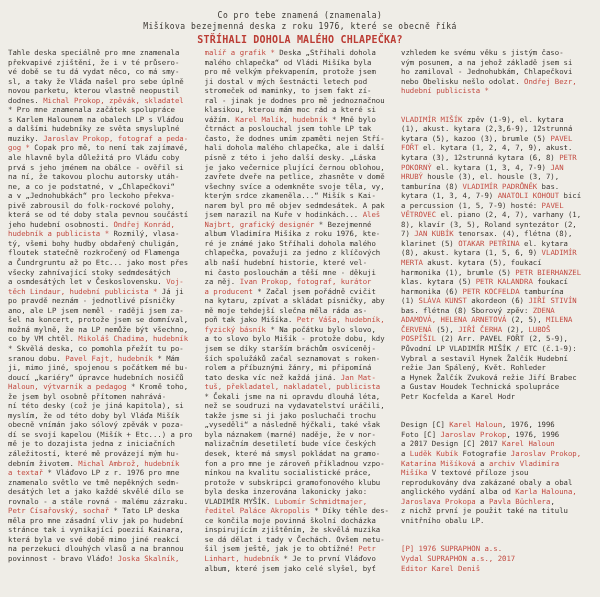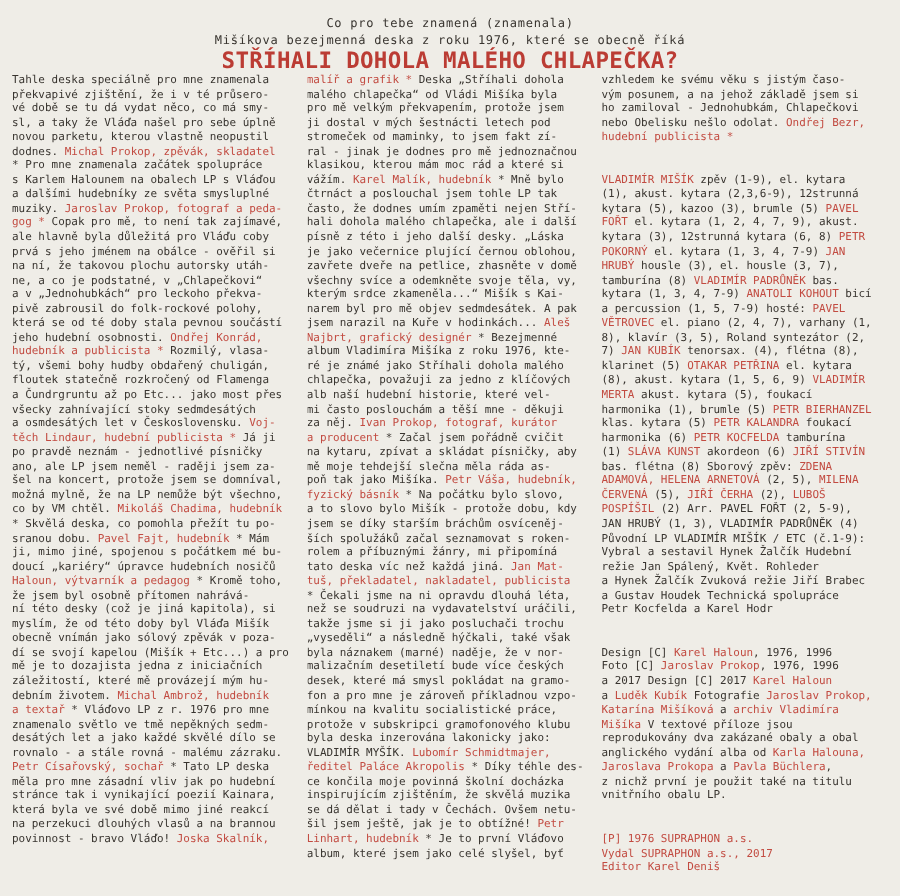--- a/index.html
+++ b/index.html
@@ -6,21 +6,21 @@
   body{
     width:600px;height:597px;
     background:#efede7;
     font-family:"DejaVu Sans Mono","Liberation Mono",monospace;
     color:#38342f;
     overflow:hidden;
   }
   .page{position:relative;width:600px;height:419px}
   .header{text-align:center;padding-top:11px}
   .h-line{font-size:8px;line-height:10.5px;letter-spacing:.5px;white-space:pre}
-  .h-title{font-size:15px;font-weight:bold;letter-spacing:.2px;line-height:12px;margin-top:2px;color:var(--title-red,#bb3c34);white-space:pre}
+  .h-title{font-size:10px;font-weight:bold;letter-spacing:.2px;line-height:12px;margin-top:2px;color:var(--title-red,#bb3c34);white-space:pre}
   .cols{display:flex;justify-content:space-between;padding:0 8px;margin-top:2px}
   .col{width:191px;flex:0 0 191px}
   .line{font-size:7.3px;line-height:9.55px;height:9.55px;white-space:pre;overflow:hidden;color:var(--ink,#38342f)}
   .seg{color:var(--ink,#38342f)}
   .seg.red{color:var(--red,#c04a40)}
 </style>
 </head>
 <body style="background: rgb(239, 237, 231);">
 
 <div class="page">
@@ -168,21 +168,20 @@
         <div class="line"><span class="seg">(8), akust. kytara (1, 5, 6, 9) </span><span class="seg red">VLADIMÍR</span></div>
         <div class="line"><span class="seg red">MERTA</span><span class="seg"> akust. kytara (5), foukací</span></div>
         <div class="line"><span class="seg">harmonika (1), brumle (5) </span><span class="seg red">PETR BIERHANZEL</span></div>
         <div class="line"><span class="seg">klas. kytara (5) </span><span class="seg red">PETR KALANDRA</span><span class="seg"> foukací</span></div>
         <div class="line"><span class="seg">harmonika (6) </span><span class="seg red">PETR KOCFELDA</span><span class="seg"> tamburína</span></div>
         <div class="line"><span class="seg">(1) </span><span class="seg red">SLÁVA KUNST</span><span class="seg"> akordeon (6) </span><span class="seg red">JIŘÍ STIVÍN</span></div>
         <div class="line"><span class="seg">bas. flétna (8) Sborový zpěv: </span><span class="seg red">ZDENA</span></div>
         <div class="line"><span class="seg red">ADAMOVÁ, HELENA ARNETOVÁ</span><span class="seg"> (2, 5), </span><span class="seg red">MILENA</span></div>
         <div class="line"><span class="seg red">ČERVENÁ</span><span class="seg"> (5), </span><span class="seg red">JIŘÍ ČERHA</span><span class="seg"> (2), </span><span class="seg red">LUBOŠ</span></div>
         <div class="line"><span class="seg red">POSPÍŠIL</span><span class="seg"> (2) Arr. PAVEL FOŘT (2, 5-9),</span></div>
-        <div class="line"><span class="seg">JAN HRUBÝ (1, 3), VLADIMÍR PADRŮNĚK (4)</span></div>
         <div class="line"><span class="seg">Původní LP VLADIMÍR MIŠÍK / ETC (č.1-9):</span></div>
         <div class="line"><span class="seg">Vybral a sestavil Hynek Žalčík Hudební</span></div>
         <div class="line"><span class="seg">režie Jan Spálený, Květ. Rohleder</span></div>
         <div class="line"><span class="seg">a Hynek Žalčík Zvuková režie Jiří Brabec</span></div>
         <div class="line"><span class="seg">a Gustav Houdek Technická spolupráce</span></div>
         <div class="line"><span class="seg">Petr Kocfelda a Karel Hodr</span></div>
         <div class="line">&nbsp;</div>
         <div class="line">&nbsp;</div>
         <div class="line"><span class="seg">Design [C] </span><span class="seg red">Karel Haloun</span><span class="seg">, 1976, 1996</span></div>
         <div class="line"><span class="seg">Foto [C] </span><span class="seg red">Jaroslav Prokop</span><span class="seg">, 1976, 1996</span></div>

